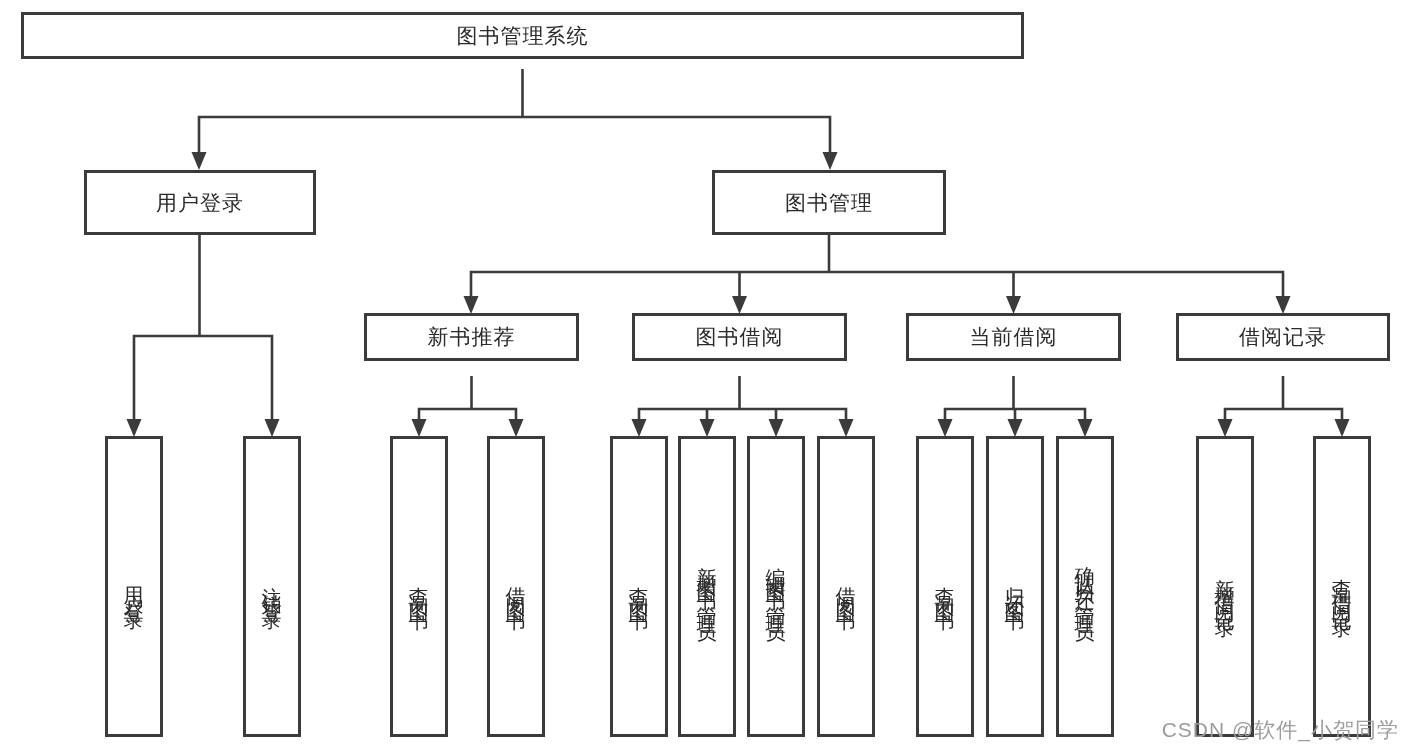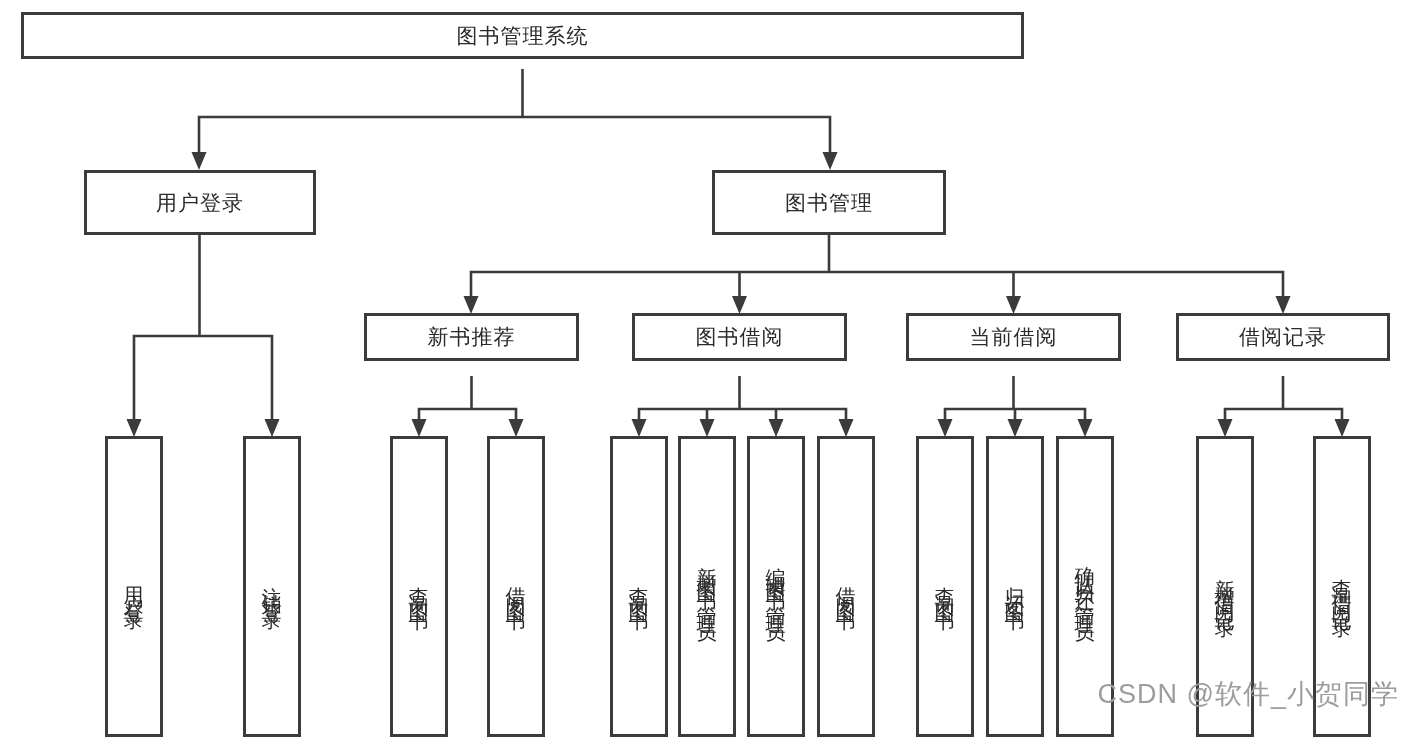--- a/index.html
+++ b/index.html
@@ -78,22 +78,22 @@
   .leaf-7  { left: 747px; }
   .leaf-8  { left: 817px; }
   .leaf-9  { left: 916px; }
   .leaf-10 { left: 986px; }
   .leaf-11 { left: 1056px; }
   .leaf-12 { left: 1196px; }
   .leaf-13 { left: 1313px; }
   .watermark {
     position: absolute;
     right: 6px;
-    top: 676px;
-    font-size: 27px;
+    top: 716px;
+    font-size: 21px;
     letter-spacing: 1px;
     color: var(--watermark);
     white-space: nowrap;
   }
 </style>
 </head>
 <body>
 
 <div class="canvas">
 

